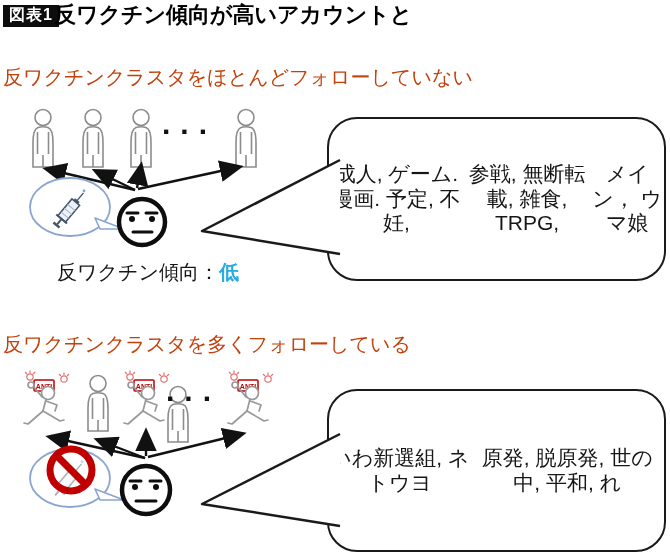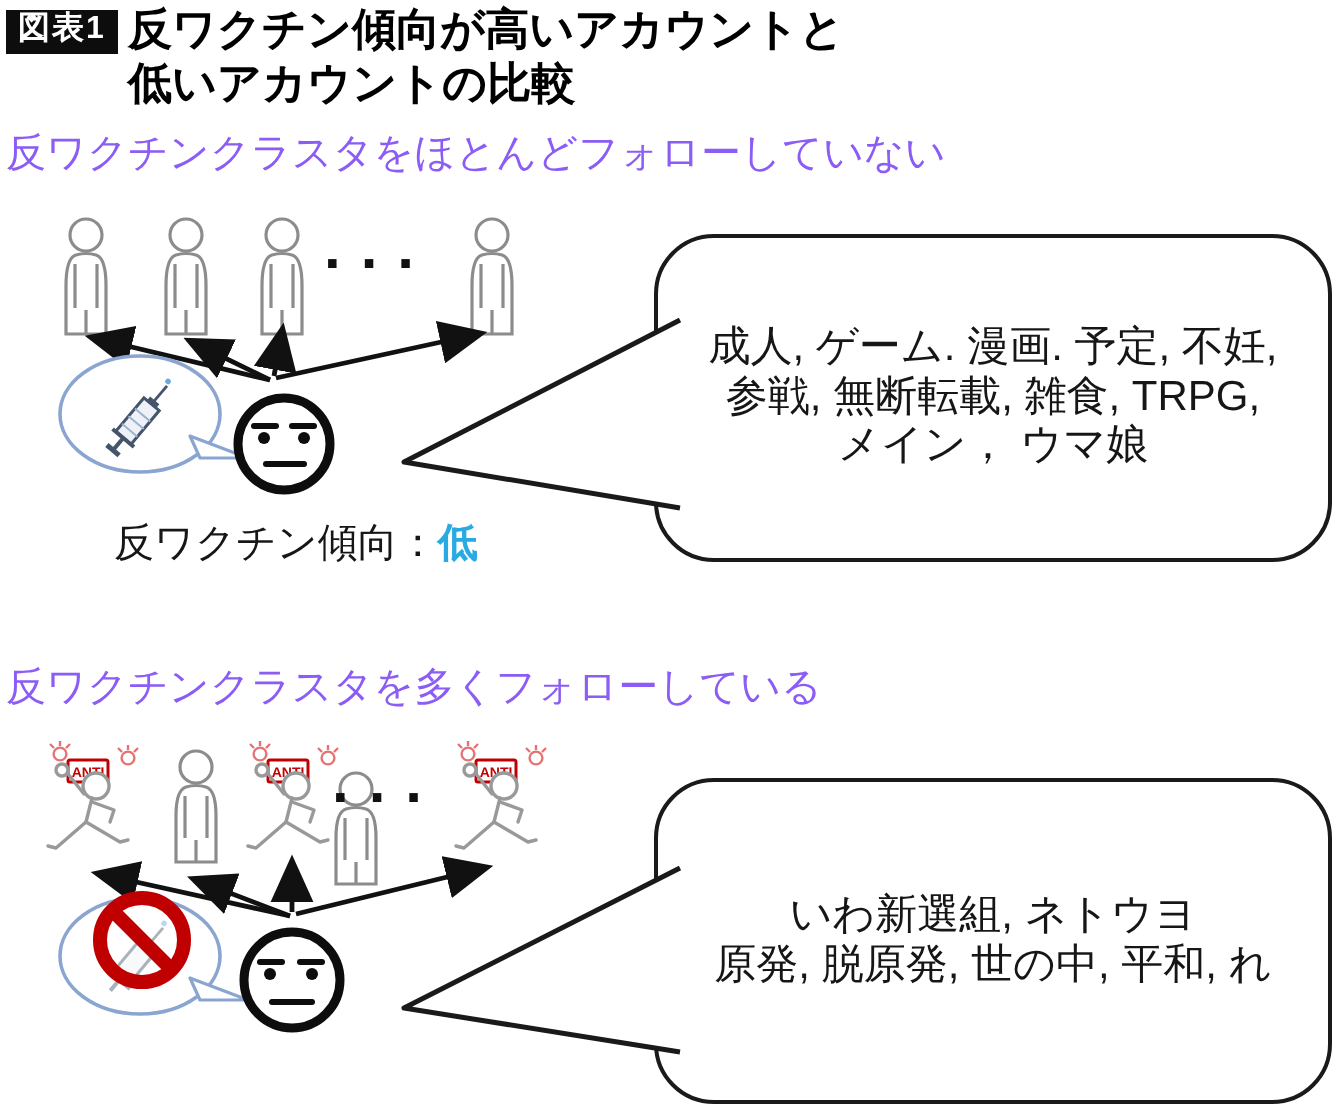--- a/index.html
+++ b/index.html
@@ -6,33 +6,33 @@
   .canvas{
     position:relative;width:670px;height:556px;background:#ffffff;
     font-family:"Liberation Sans","DejaVu Sans",sans-serif;color:#111;overflow:hidden;
   }
   .abs{position:absolute;}
   
   .badge{
     left:3px;top:5px;background:#0d0d0d;color:#fff;font-weight:bold;
     font-size:16px;line-height:16px;padding:2px 6px 4px;letter-spacing:1px;
   }
-  .title{left:64px;top:1px;font-size:22px;font-weight:bold;line-height:27px;color:#000;}
-  
-  .sec-header{left:3px;font-size:20px;line-height:24px;color:#8b5cf6;text-align:right;}
+  .title{left:54px;top:1px;font-size:22px;font-weight:bold;line-height:27px;color:#000;}
+  
+  .sec-header{left:3px;font-size:20px;line-height:24px;color:#c2410c;text-align:right;}
   .sec1-header{top:65px;}
   .sec2-header{top:332px;}
   
   .diagram{left:0;z-index:1;pointer-events:none;}
   .svg1{top:96px;}
   .svg2{top:364px;}
   
   .speech-bubble{
     width:335px;background:#fff;border:2.5px solid #1a1a1a;border-radius:30px;
-    display:flex;flex-direction:column;justify-content:center;align-items:center;
+    display:flex;flex-direction:row;justify-content:center;align-items:center;
     text-align:center;font-size:21px;line-height:24.5px;color:#161616;z-index:2;
   }
   .bubble1{left:327px;top:117px;height:160px;}
   .bubble2{left:327px;top:389px;height:159px;}
   .bubble-tail{z-index:3;pointer-events:none;}
   .tail1{left:198px;top:150px;}
   .tail2{left:196px;top:424px;}
   .tail-path{fill:#ffffff;stroke:#1a1a1a;stroke-width:2.5;stroke-linejoin:round;}
   
   .tendency-label{font-size:20px;line-height:24px;color:#161616;z-index:4;}
@@ -42,21 +42,20 @@
   .value-high{color:#c00000;font-weight:bold;}
 </style>
 </head>
 <body>
 
 <div class="canvas">
 
   <div class="abs badge">図表1</div>
   <div class="abs title">
     <div>反ワクチン傾向が高いアカウントと</div>
-    <div>低いアカウントの比較</div>
   </div>
 
   <div class="abs sec-header sec1-header">反ワクチンクラスタをほとんどフォローしていない</div>
 
   <svg class="abs diagram svg1" width="670" height="200" viewBox="0 0 670 200" xmlns="http://www.w3.org/2000/svg">
     <defs>
       <marker id="ah1" markerWidth="10" markerHeight="9" refX="8" refY="4.5" orient="auto">
         <path d="M0,0 L10,4.5 L0,9 Z" fill="#111"></path>
       </marker>
       <g id="person" stroke="#8c8c8c" stroke-width="1.6" fill="#ffffff">

